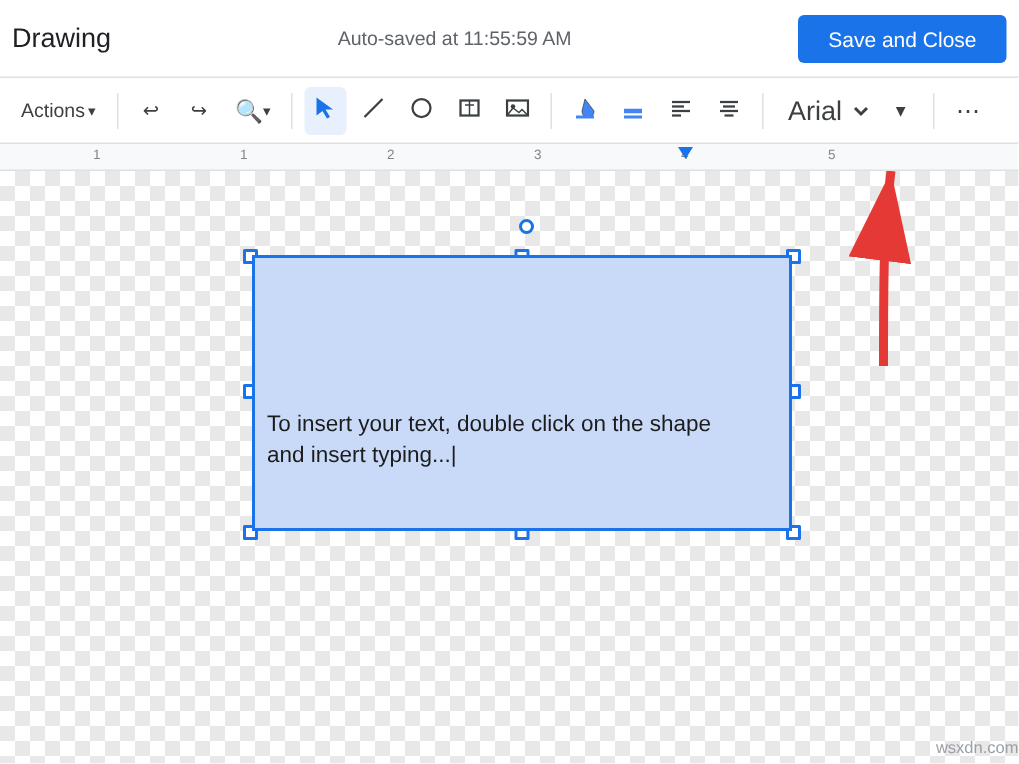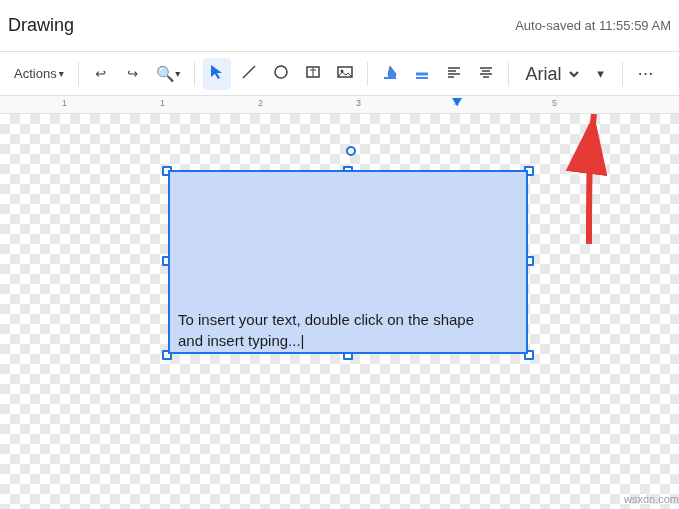--- a/index.html
+++ b/index.html
@@ -138,21 +138,20 @@
       border: 2px solid #1a73e8;
     }
     #shape-text {
       position: absolute;
       left: 8px;
       top: 100px;
       font-size: 15px;
       color: #1c1c1c;
       line-height: 1.4;
       width: 340px;
-      margin-top: 37px;
     }
 
     
     .handle {
       position: absolute;
       width: 10px;
       height: 10px;
       background: #fff;
       border: 2px solid #1a73e8;
       border-radius: 1px;
@@ -195,20 +194,21 @@
     }
   </style>
 </head>
 <body>
 
 <div id="header">
   <div id="header-left">
     <span id="app-title">Drawing</span>
   </div>
   <span id="autosave">Auto-saved at 11:55:59 AM</span>
+  <button id="save-close-btn">Save and Close</button>
 </div>
 
 <div id="toolbar">
   <button class="toolbar-btn actions-btn">
     <span>Actions</span>
     <span class="dropdown-arrow">▾</span>
   </button>
 
   <div class="toolbar-divider"></div>
 

